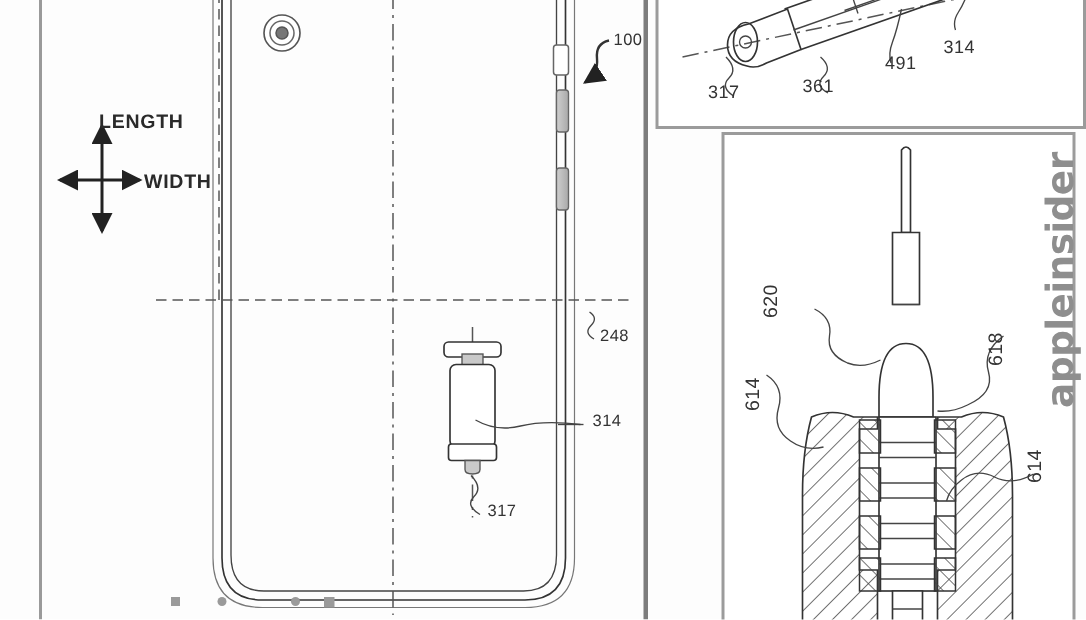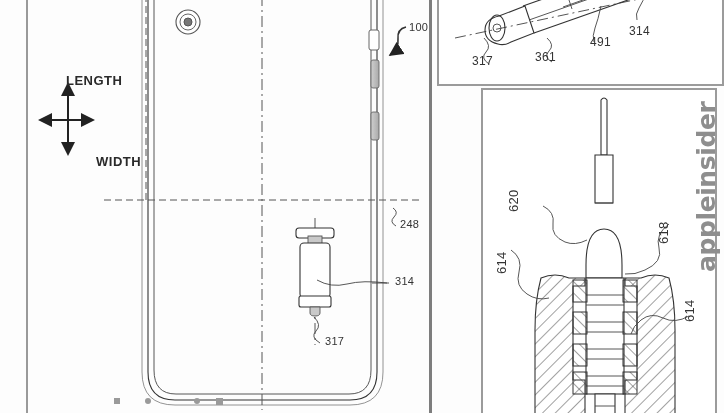--- a/index.html
+++ b/index.html
@@ -116,21 +116,21 @@
       <marker id="ah" markerWidth="7" markerHeight="7" refX="6" refY="3.5" orient="auto">
         <path d="M0,0 L7,3.5 L0,7 Z" fill="#222"></path>
       </marker>
     </defs>
     <line class="arrowline" x1="33" y1="52" x2="33" y2="16" marker-end="url(#ah)"></line>
     <line class="arrowline" x1="33" y1="52" x2="33" y2="86" marker-end="url(#ah)"></line>
     <line class="arrowline" x1="33" y1="52" x2="5" y2="52" marker-end="url(#ah)"></line>
     <line class="arrowline" x1="33" y1="52" x2="58" y2="52" marker-end="url(#ah)"></line>
   </svg>
   <div class="label axis-label" style="left:42px;top:73px;margin-left:24px;">LENGTH</div>
-  <div class="label axis-label" style="left:96px;top:113px;margin-top:41px;">WIDTH</div>
+  <div class="label axis-label" style="left:96px;top:113px;">WIDTH</div>
 
   <div class="label" style="left:409px;top:21px;">100</div>
   <div class="label" style="left:400px;top:218px;">248</div>
   <div class="label" style="left:395px;top:275px;">314</div>
   <div class="label" style="left:325px;top:335px;">317</div>
 
   <svg width="70" height="50" style="left:375px;top:22px;">
     <defs>
       <marker id="ah2" markerWidth="9" markerHeight="9" refX="8" refY="4.5" orient="auto">
         <path d="M0,0 L9,4.5 L0,9 Z" fill="#222"></path>

